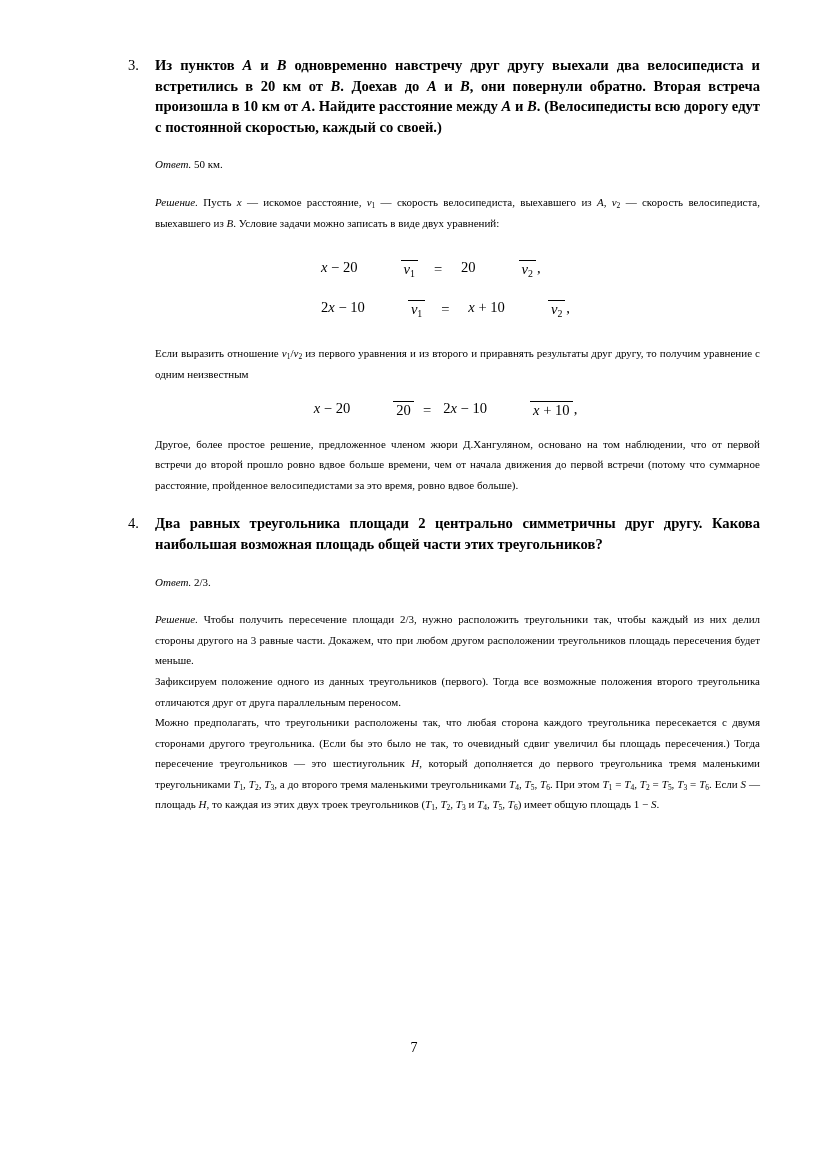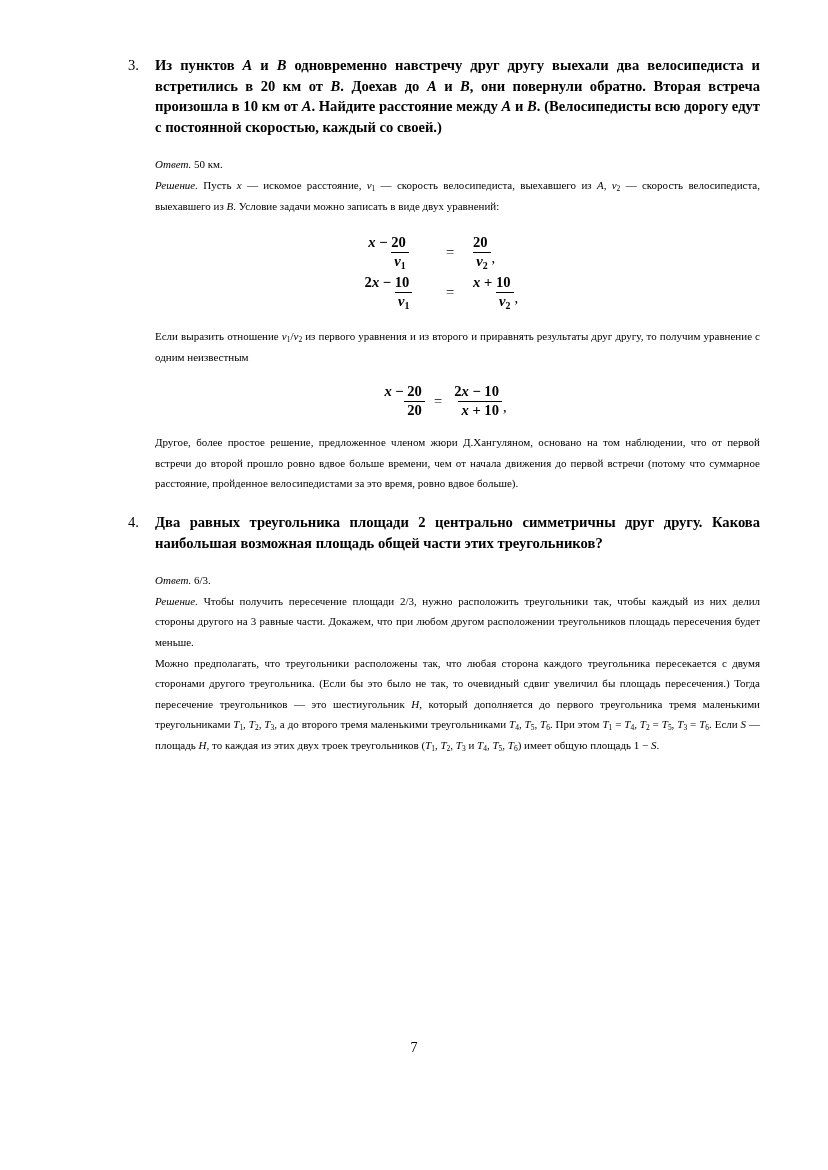--- a/index.html
+++ b/index.html
@@ -53,21 +53,21 @@
   }
   .para {
     margin-left: 27px;
     width: 605px;
     font-size: 11px;
     line-height: 20.6px;
     text-align: justify;
     text-justify: inter-word;
   }
   .para.answer { margin-top: 17px; margin-bottom: 0; }
-  .para.solution { }
+  .para.solution { margin-top: 17px; }
   .para.plain { }
   .para.tight { margin-top: 10px; }
   .mathvar { font-style: italic; font-family: "Liberation Serif", serif; }
   .lead { font-style: italic; }
 
   
   .display {
     margin-top: 16px;
     margin-bottom: 14px;
     text-align: center;
@@ -94,29 +94,28 @@
     font-size: 14.6px;
   }
   .eqrow .rhs {
     min-width: 74px;
     display: flex;
     justify-content: flex-start;
     align-items: center;
   }
   .frac {
     display: inline-flex;
-    flex-direction: column;
-    align-items: flex-end;
+    flex-direction: row;
+    align-items: flex-start;
     vertical-align: middle;
     font-size: 14.6px;
     line-height: 1.06;
-    font-weight: bold;
   }
   .frac .num { padding: 0 3px 1px 3px; }
-  .frac .den { padding: 1px 3px 0 3px; border-top: 1.1px solid #000; }
+  .frac .den { padding: 1px 3px 0 3px; border-top: 1.1px solid #000; margin-left: 40px; }
   .comma { align-self: flex-end; padding-bottom: 2px; padding-left: 1px; font-size: 14.6px;}
 
   .single-eq {
     display: inline-flex;
     align-items: center;
     justify-content: center;
   }
   .single-eq .rel2 { padding: 0 9px; }
 
   sub {
@@ -213,27 +212,28 @@
 
     <div class="para plain">Другое, более простое решение, предложенное членом жюри Д.Хангуляном, основано на том наблюдении, что от первой встречи до второй прошло ровно вдвое больше времени, чем от начала движения до первой встречи (потому что суммарное расстояние, пройденное велосипедистами за это время, ровно вдвое больше).</div>
 
     <div class="problem" style="margin-top:18px">
       <div class="problem-num">4.</div>
       <div class="problem-body">Два равных треугольника площади 2 центрально симметричны друг другу. Какова наибольшая возможная площадь общей части этих треугольников?</div>
     </div>
 
     <div class="para answer">
       <span class="lead">Ответ.</span>
-      <span>6/3.</span>
+      <span>2/3.</span>
     </div>
 
     <div class="para solution">
       <span class="lead">Решение.</span>
       <span>Чтобы получить пересечение площади 2/3, нужно расположить треугольники так, чтобы каждый из них делил стороны другого на 3 равные части. Докажем, что при любом другом расположении треугольников площадь пересечения будет меньше.</span>
     </div>
 
+    <div class="para plain">Зафиксируем положение одного из данных треугольников (первого). Тогда все возможные положения второго треугольника отличаются друг от друга параллельным переносом.</div>
 
     <div class="para plain">Можно предполагать, что треугольники расположены так, что любая сторона каждого треугольника пересекается с двумя сторонами другого треугольника. (Если бы это было не так, то очевидный сдвиг увеличил бы площадь пересечения.) Тогда пересечение треугольников — это шестиугольник <span class="mathvar">H</span>, который дополняется до первого треугольника тремя маленькими треугольниками <span class="mathvar">T</span><sub>1</sub>, <span class="mathvar">T</span><sub>2</sub>, <span class="mathvar">T</span><sub>3</sub>, а до второго тремя маленькими треугольниками <span class="mathvar">T</span><sub>4</sub>, <span class="mathvar">T</span><sub>5</sub>, <span class="mathvar">T</span><sub>6</sub>. При этом <span class="mathvar">T</span><sub>1</sub> = <span class="mathvar">T</span><sub>4</sub>, <span class="mathvar">T</span><sub>2</sub> = <span class="mathvar">T</span><sub>5</sub>, <span class="mathvar">T</span><sub>3</sub> = <span class="mathvar">T</span><sub>6</sub>. Если <span class="mathvar">S</span> — площадь <span class="mathvar">H</span>, то каждая из этих двух троек треугольников (<span class="mathvar">T</span><sub>1</sub>, <span class="mathvar">T</span><sub>2</sub>, <span class="mathvar">T</span><sub>3</sub> и <span class="mathvar">T</span><sub>4</sub>, <span class="mathvar">T</span><sub>5</sub>, <span class="mathvar">T</span><sub>6</sub>) имеет общую площадь 1 − <span class="mathvar">S</span>.</div>
 
   </div>
 
   <div class="pagenum">7</div>
 </div>
 
 </body></html>

